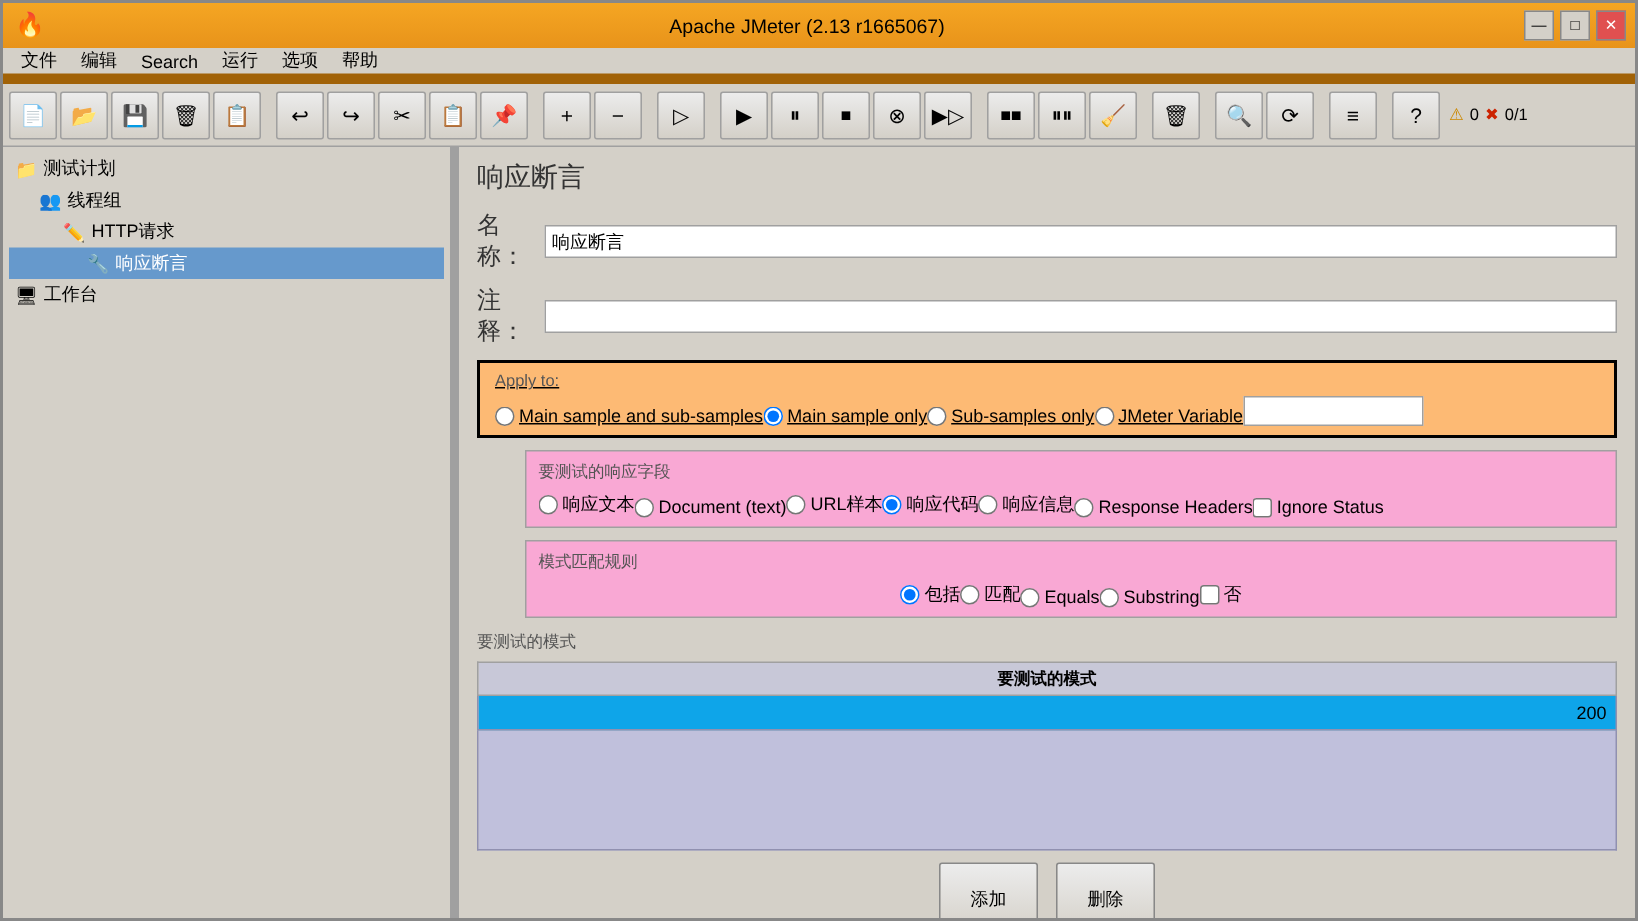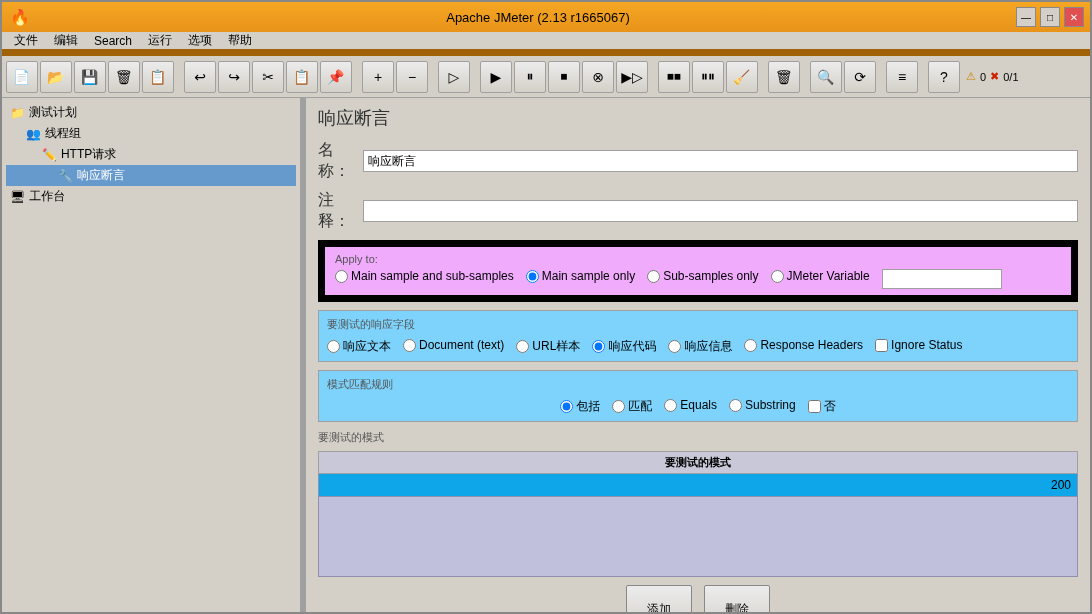--- a/index.html
+++ b/index.html
@@ -144,42 +144,42 @@
       flex: 1;
       height: 22px;
       border: 1px solid #a0a0a0;
       background: white;
       padding: 2px 4px;
       font-size: 12px;
       font-family: inherit;
     }
     .radio-group {
       display: flex;
-      align-items: flex-start;
-      gap: 12px;
+      align-items: flex-end;
       flex-wrap: wrap;
     }
     .radio-item {
       display: flex;
       align-items: center;
       gap: 3px;
       cursor: pointer;
     }
     .radio-item input[type=radio] { cursor: pointer; }
     .check-item {
       display: flex;
       align-items: center;
       gap: 3px;
       cursor: pointer;
     }
     .section-box {
       border: 1px solid #a0a0a0;
-      background: #7dd3fc;
+      background: #f9a8d4;
       margin-bottom: 8px;
       padding: 6px 8px;
+      margin-left: 32px;
     }
     .section-box-title {
       font-size: 11px;
       color: #555;
       margin-bottom: 6px;
     }
     .pattern-table {
       width: 100%;
       border-collapse: collapse;
     }
@@ -214,24 +214,25 @@
       border-radius: 2px;
     }
     
     .splitter {
       width: 4px;
       background: #a0a0a0;
       cursor: col-resize;
     }
 
     .apply-to-box {
-      border: 7px solid #000000;
+      border: 2px solid #000000;
       padding: 6px 10px;
       margin-bottom: 8px;
-      background: #f0abfc;
+      background: #fdba74;
+      text-decoration: underline;
     }
     .apply-to-label {
       font-size: 11px;
       color: #555;
       margin-bottom: 4px;
     }
   </style>
 </head>
 <body>
 

